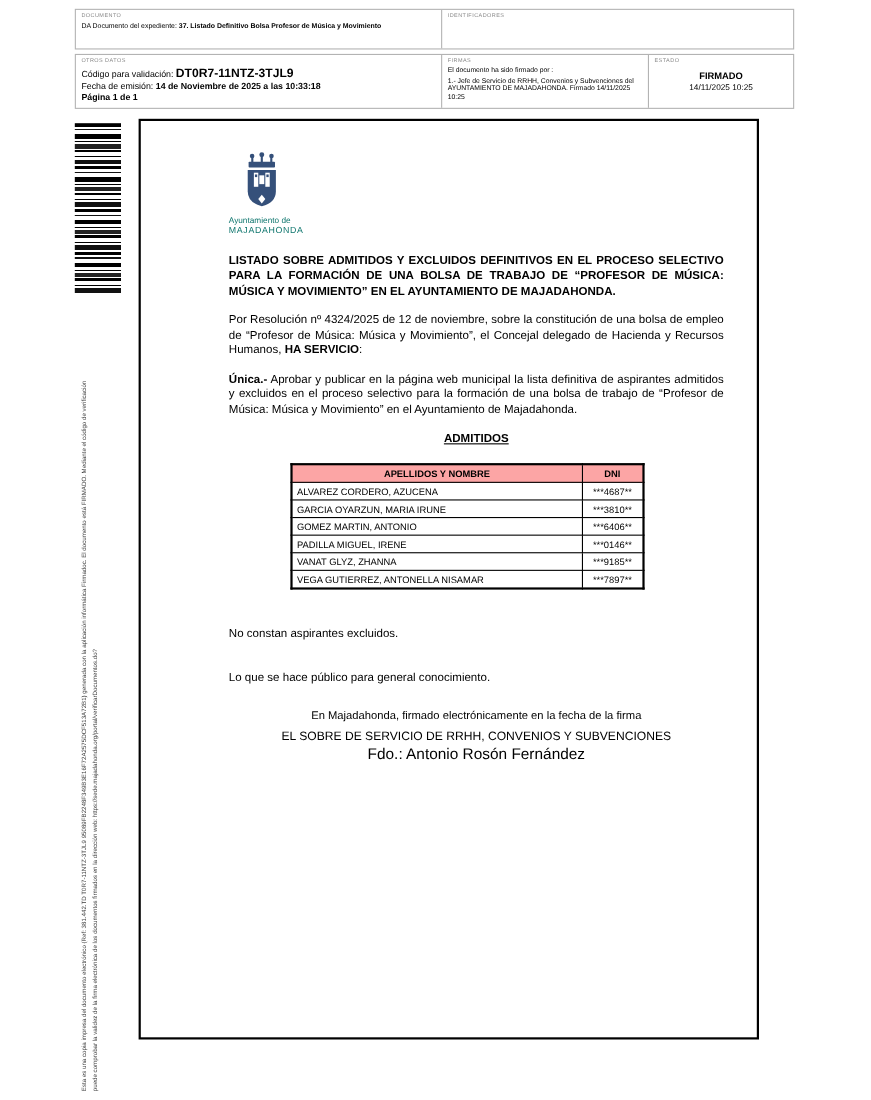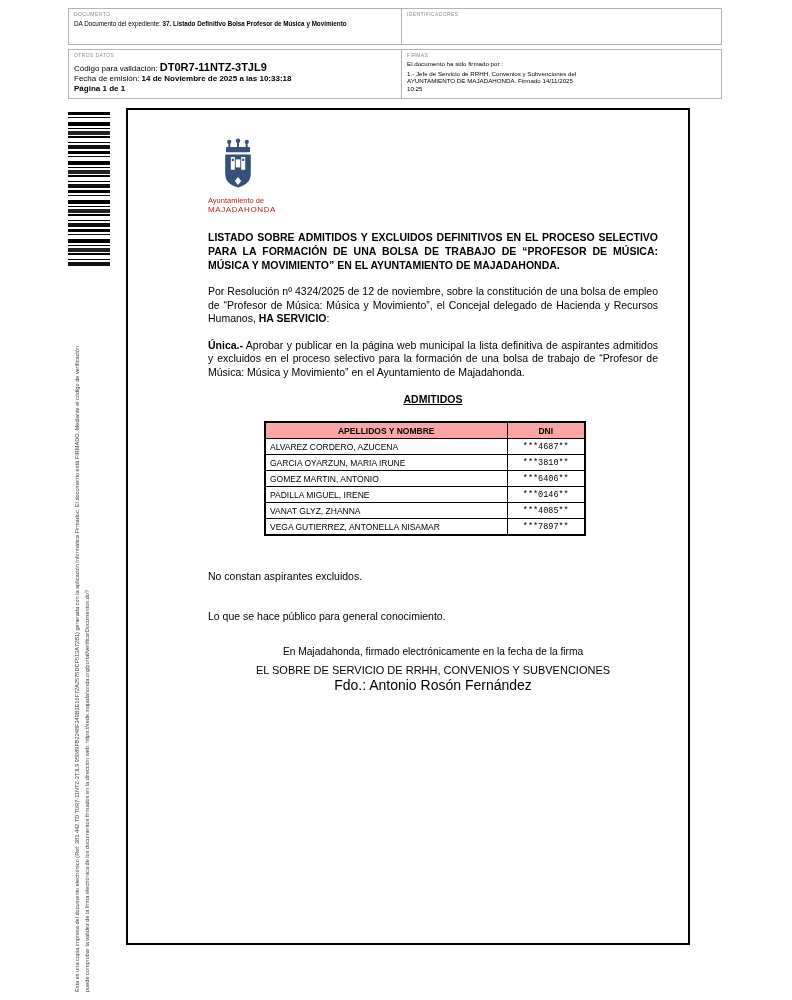--- a/index.html
+++ b/index.html
@@ -46,33 +46,33 @@
   .vtext { position:absolute; left:72px; top:992px; width:720px;
     transform:rotate(-90deg); transform-origin:0 0; color:#3d3d3d; }
   .vtext .vline { font-size:5.6px; line-height:10px; white-space:nowrap; }
 
   
   .page { position:absolute; left:126px; top:108px; width:564px; height:837px;
     border:2px solid #000; background:#fff; padding:28px 30px 0 80px; }
 
   .logo-block { width:120px; }
   .crest { display:block; margin-left:14px; }
-  .logo-text { margin-top:4px; color:#b91c1c; }
+  .logo-text { margin-top:4px; color:#0f766e; }
   .logo-text .l1 { font-size:7.5px; }
   .logo-text .l2 { font-size:8px; letter-spacing:.6px; }
 
   .title { margin-top:16px; font-size:10.5px; font-weight:bold; line-height:14px; text-align:justify; }
   .para { margin-top:13px; font-size:10.5px; line-height:13.5px; text-align:justify; }
   .admitidos { margin-top:14px; text-align:center; font-size:10.5px; font-weight:bold; text-decoration:underline; }
 
   table.adm { border-collapse:collapse; margin:16px 0 0 56px; width:322px; border:2px solid #000; }
   table.adm th, table.adm td { border:1px solid #000; font-size:8.5px; padding:2.5px 4px; }
   table.adm th { background:#fca5a5; font-weight:bold; text-align:center; }
   table.adm td.name { text-align:left; }
-  table.adm td.dni { text-align:center; width:78px;font-family:Liberation Mono, monospace; }
+  table.adm td.dni { text-align:center; width:56px; }
 
   .no-excl { margin-top:34px; font-size:10.5px; }
   .publico { margin-top:28px; font-size:10.5px; }
   .sig { text-align:center; }
   .sig-1 { margin-top:24px; font-size:10.2px; }
   .sig-2 { margin-top:7px; font-size:11px; }
   .sig-3 { margin-top:1px; font-size:14px; }
 </style>
 </head>
 <body>
@@ -99,20 +99,25 @@
         </div>
         <div class="fecha-line">
           <span>Fecha de emisión: </span><b class="inline">14 de Noviembre de 2025 a las 10:33:18</b>
         </div>
         <div class="pagina-line">Página 1 de 1</div>
       </div>
       <div class="meta-cell mc-firmas">
         <div class="meta-label">FIRMAS</div>
         <div class="firmas-line">El documento ha sido firmado por :</div>
         <div class="firmas-line">1.- Jefe de Servicio de RRHH, Convenios y Subvenciones del AYUNTAMIENTO DE MAJADAHONDA. Firmado 14/11/2025 10:25</div>
+      </div>
+      <div class="meta-cell mc-estado">
+        <div class="meta-label" style="text-align:left">ESTADO</div>
+        <div class="estado-status">FIRMADO</div>
+        <div class="estado-date">14/11/2025 10:25</div>
       </div>
     </div>
   </div>
 
   <div class="barcode"></div>
 
   <div class="vtext">
     <div class="vline">Esta es una copia impresa del documento electrónico (Ref: 381.442.TD T0R7-11NTZ-3TJL9 95089FB2248F349B3E16F72A2575DCF513A72B1) generada con la aplicación informática Firmadoc. El documento está FIRMADO. Mediante el código de verificación</div>
     <div class="vline">puede comprobar la validez de la firma electrónica de los documentos firmados en la dirección web: https://sede.majadahonda.org/portal/verificarDocumentos.do?</div>
   </div>
@@ -177,21 +182,21 @@
         <tr>
             <td class="name">GOMEZ MARTIN, ANTONIO</td>
             <td class="dni">***6406**</td>
           </tr>
         <tr>
             <td class="name">PADILLA MIGUEL, IRENE</td>
             <td class="dni">***0146**</td>
           </tr>
         <tr>
             <td class="name">VANAT GLYZ, ZHANNA</td>
-            <td class="dni">***4085**</td>
+            <td class="dni">***9185**</td>
           </tr>
         <tr>
             <td class="name">VEGA GUTIERREZ, ANTONELLA NISAMAR</td>
             <td class="dni">***7897**</td>
           </tr>
       </tbody>
     </table>
 
     <div class="no-excl">No constan aspirantes excluidos.</div>
     <div class="publico">Lo que se hace público para general conocimiento.</div>

